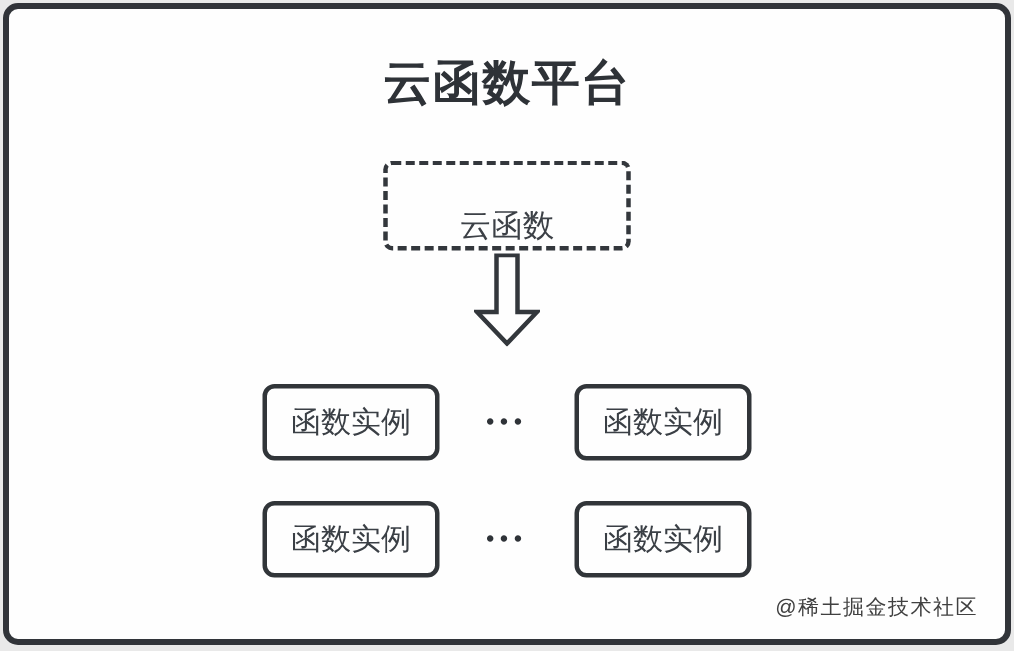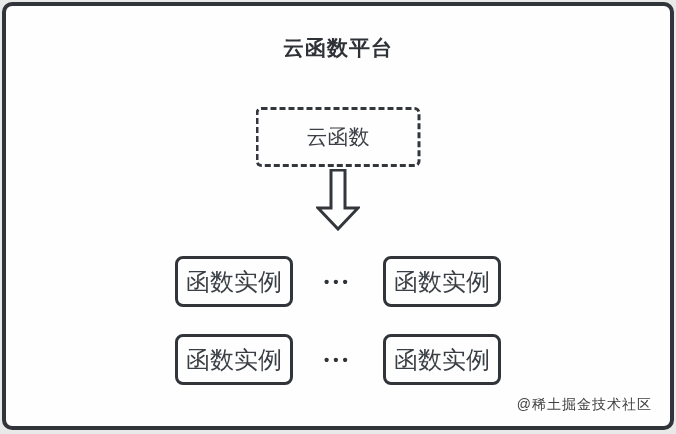--- a/index.html
+++ b/index.html
@@ -22,36 +22,36 @@
     background: #fefefe;
     border: 4px solid #313439;
     border-radius: 10px;
   }
   .title {
     position: absolute;
     top: 28px;
     left: 0;
     width: 100%;
     text-align: center;
-    font-size: 21px;
+    font-size: 32px;
     font-weight: bold;
     color: #2e3237;
     letter-spacing: 1px;
   }
   .root-node {
     position: absolute;
     top: 101px;
     left: 50%;
     transform: translateX(-50%);
     width: 159px;
     height: 54px;
     border: 3px dashed #33373c;
     border-radius: 6px;
     display: flex;
-    align-items: center;
+    align-items: flex-end;
     justify-content: center;
     font-size: 21px;
     color: #3c4046;
     background: #fefefe;
   }
   .arrow-wrap {
     position: absolute;
     top: 163px;
     left: 50%;
     transform: translateX(-50%);
@@ -69,21 +69,21 @@
   .row-1 { top: 250px; }
   .row-2 { top: 328px; }
   .instance-box {
     width: 112px;
     height: 45px;
     border: 3px solid #313539;
     border-radius: 8px;
     display: flex;
     align-items: center;
     justify-content: center;
-    font-size: 24px;
+    font-size: 20px;
     color: #3a3f45;
     background: #fefefe;
   }
   .ellipsis {
     width: 90px;
     text-align: center;
     font-size: 15px;
     font-weight: bold;
     color: #2f3338;
     letter-spacing: 4px;

